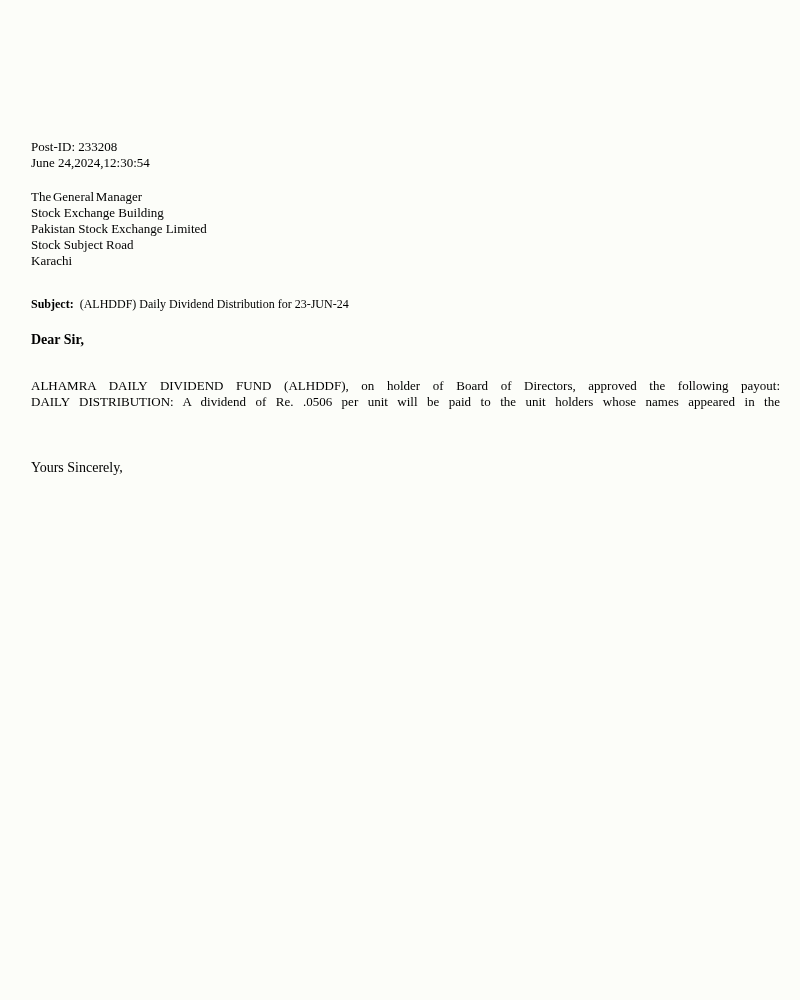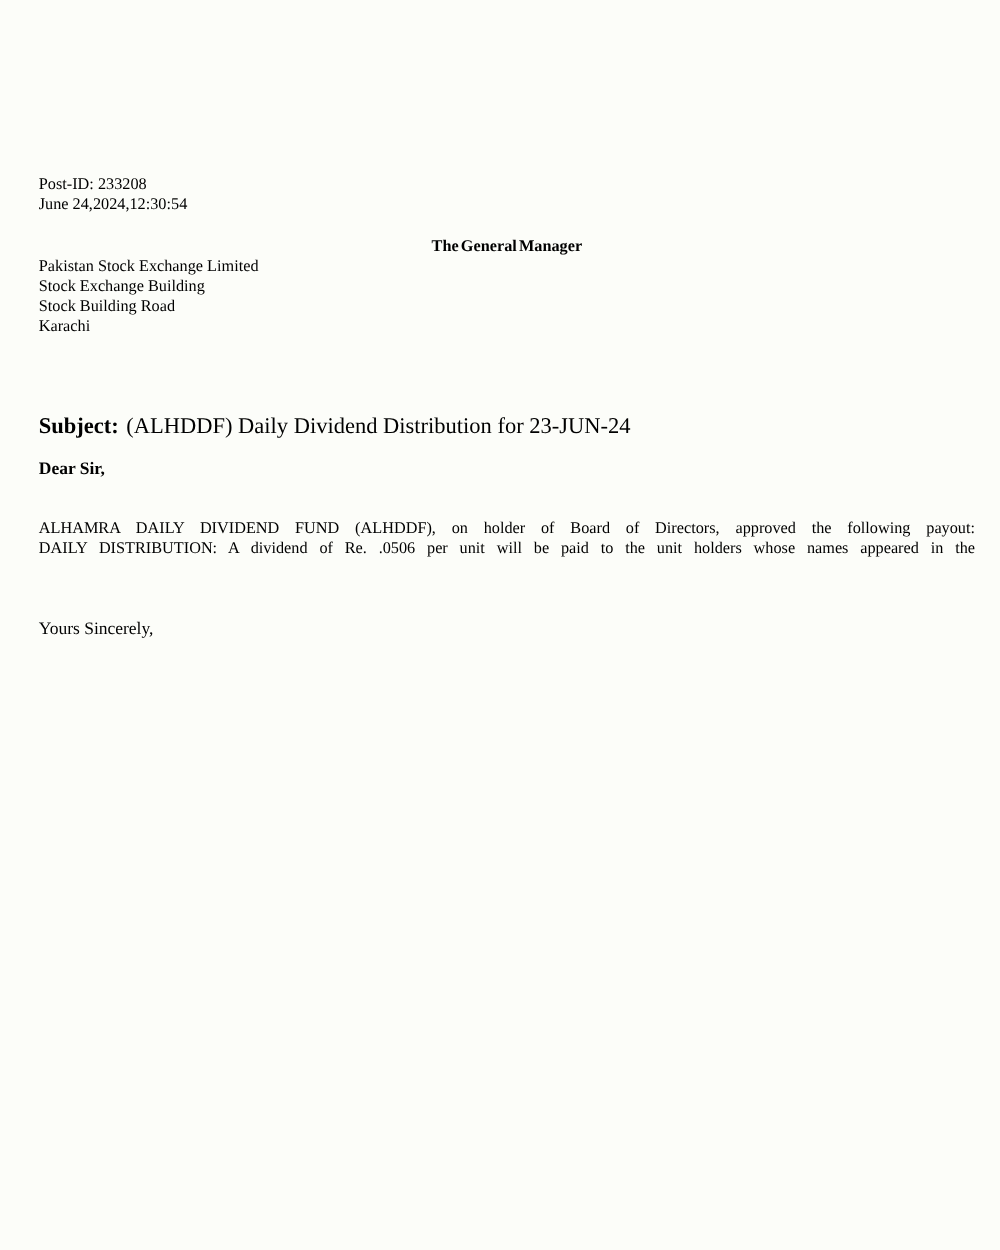--- a/index.html
+++ b/index.html
@@ -27,31 +27,30 @@
     font-size: 13px;
     line-height: 16px;
     white-space: pre;
   }
   .recipient {
     margin-top: 18px;
   }
   .recipient-name {
     font-size: 13px;
     line-height: 16px;
-    font-weight: bold;
+    font-weight: normal;
     word-spacing: -1.5px;
-    text-align: center;
   }
   .address-line {
     font-size: 13px;
     line-height: 16px;
   }
   .subject-row {
-    margin-top: 62px;
-    font-size: 18px;
+    margin-top: 26px;
+    font-size: 12px;
     line-height: 19px;
   }
   .subject-label {
     font-weight: bold;
     margin-right: 6px;
   }
   .salutation {
     margin-top: 16px;
     font-size: 14px;
     line-height: 19px;
@@ -80,23 +79,23 @@
 <div class="page">
   <div class="content">
 
     <div class="meta">
       <div class="meta-line">Post-ID: 233208</div>
       <div class="meta-line">June 24,2024,12:30:54</div>
     </div>
 
     <div class="recipient">
       <div class="recipient-name">The General Manager</div>
+      <div class="address-line">Stock Exchange Building</div>
       <div class="address-line">Pakistan Stock Exchange Limited</div>
-      <div class="address-line">Stock Exchange Building</div>
-      <div class="address-line">Stock Building Road</div>
+      <div class="address-line">Stock Subject Road</div>
       <div class="address-line">Karachi</div>
     </div>
 
     <div class="subject-row">
       <span class="subject-label">Subject:</span><span>(ALHDDF) Daily Dividend Distribution for 23-JUN-24</span>
     </div>
 
     <div class="salutation">Dear Sir,</div>
 
     <div class="body-block">

